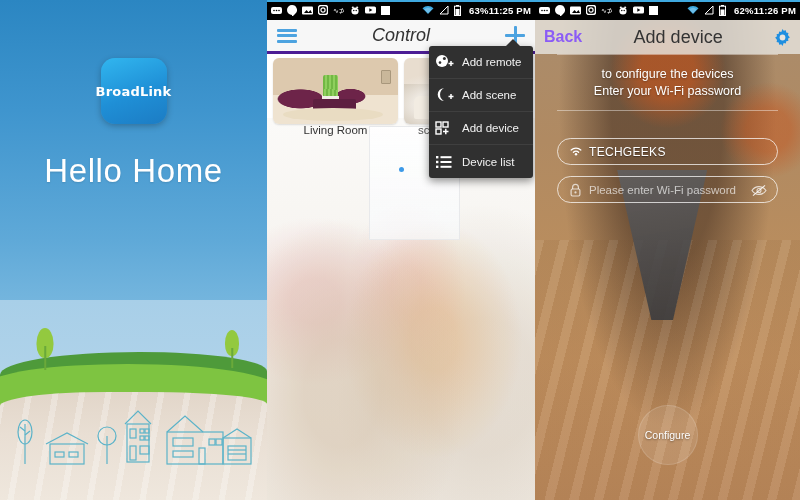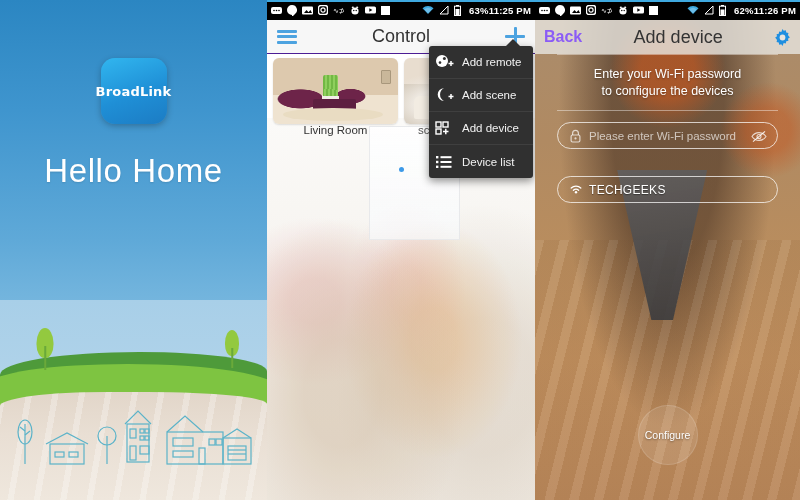--- a/index.html
+++ b/index.html
@@ -111,21 +111,21 @@
   .sb-spacer { flex: 1; }
   .sb-batt-pct { font-size: 9.5px; font-weight: bold; margin-left:3px; letter-spacing:.2px; }
   .sb-clock { font-size: 9.5px; font-weight: bold; margin-left: 0; letter-spacing:.2px; }
   .sb-topline { position:absolute; left:0; right:0; top:0; height:2px; background:#3fa9e0; }
 
   .appbar {
     position: relative; z-index: 25;
     height: 34px; display: flex; align-items: center;
     padding: 0 10px;
   }
-  .appbar-2 { background:#f7f7f7; border-bottom: 1px solid #4c1d95; }
+  .appbar-2 { background:#f7f7f7; border-bottom: 3px solid #4c1d95; font-style: italic; }
   .appbar-title { flex:1; text-align:center; font-size:18px; color:#333; font-weight:400;}
 
   
   .p2-body { position:absolute; left:0; right:0; top:54px; bottom:0; background:#fff; overflow:hidden;}
   .p2-hero {
     position:absolute; left:0; right:0; top:64px; bottom:0;
     background:
       radial-gradient(ellipse at 28% 72%, rgba(208,186,160,.55) 0 14%, rgba(255,255,255,0) 45%),
       radial-gradient(ellipse at 62% 58%, rgba(226,176,120,.5) 0 10%, rgba(255,255,255,0) 38%),
       radial-gradient(ellipse at 18% 48%, rgba(226,150,150,.35) 0 8%, rgba(255,255,255,0) 30%),
@@ -574,51 +574,51 @@
         <svg width="17" height="17" viewBox="0 0 20 20">
           <path fill="#1f8fe0" d="M10 0l1.4 2.2 2.5-.6.5 2.6 2.6.5-.6 2.5L18.6 10l-2.2 1.4.6 2.5-2.6.5-.5 2.6-2.5-.6L10 20l-1.4-2.2-2.5.6-.5-2.6-2.6-.5.6-2.5L1.4 10l2.2-1.4-.6-2.5 2.6-.5.5-2.6 2.5.6z"></path>
           <circle cx="10" cy="10" r="3.4" fill="#e7e4de"></circle>
         </svg>
       </div>
     </div>
 
     <div class="p3-content">
       <div class="p3-hr"></div>
       <div class="p3-instructions">
+        <div>to configure the devices</div>
         <div>Enter your Wi-Fi password</div>
-        <div>to configure the devices</div>
       </div>
       <div class="p3-hr"></div>
+
+      <div class="field field-ssid">
+        <span class="field-icon">
+          <svg width="14" height="11">
+            <path d="M7 9.4a1.2 1.2 0 1 0 0-2.4 1.2 1.2 0 0 0 0 2.4z" fill="#fff"></path>
+            <path d="M4.4 6.3a3.8 3.8 0 0 1 5.2 0" stroke="#fff" stroke-width="1.3" fill="none" stroke-linecap="round"></path>
+            <path d="M2.2 4a7 7 0 0 1 9.6 0" stroke="#fff" stroke-width="1.3" fill="none" stroke-linecap="round"></path>
+          </svg>
+        </span>
+        <span class="field-val">TECHGEEKS</span>
+      </div>
 
       <div class="field field-pass">
         <span class="field-icon">
           <svg width="13" height="14">
             <path d="M3.6 6V4.2a2.9 2.9 0 0 1 5.8 0V6" stroke="rgba(255,255,255,.7)" stroke-width="1.2" fill="none"></path>
             <rect x="2.1" y="6" width="8.8" height="7" rx="1.4" fill="none" stroke="rgba(255,255,255,.7)" stroke-width="1.2"></rect>
             <circle cx="6.5" cy="9.4" r="1.1" fill="rgba(255,255,255,.7)"></circle>
           </svg>
         </span>
         <span class="field-ph">Please enter Wi-Fi password</span>
         <span class="eye">
           <svg width="16" height="13">
             <path d="M1 6.5S3.5 2.6 8 2.6s7 3.9 7 3.9-2.5 3.9-7 3.9-7-3.9-7-3.9z" fill="none" stroke="rgba(255,255,255,.75)" stroke-width="1.1"></path>
             <circle cx="8" cy="6.5" r="2" fill="none" stroke="rgba(255,255,255,.75)" stroke-width="1.1"></circle>
             <line x1="2" y1="11.6" x2="14" y2="1.4" stroke="rgba(255,255,255,.85)" stroke-width="1.2"></line>
           </svg>
         </span>
       </div>
 
-      <div class="field field-ssid">
-        <span class="field-icon">
-          <svg width="14" height="11">
-            <path d="M7 9.4a1.2 1.2 0 1 0 0-2.4 1.2 1.2 0 0 0 0 2.4z" fill="#fff"></path>
-            <path d="M4.4 6.3a3.8 3.8 0 0 1 5.2 0" stroke="#fff" stroke-width="1.3" fill="none" stroke-linecap="round"></path>
-            <path d="M2.2 4a7 7 0 0 1 9.6 0" stroke="#fff" stroke-width="1.3" fill="none" stroke-linecap="round"></path>
-          </svg>
-        </span>
-        <span class="field-val">TECHGEEKS</span>
-      </div>
-
       <div class="configure">Configure</div>
     </div>
   </div>
 
 </div>
 
 </body></html>

